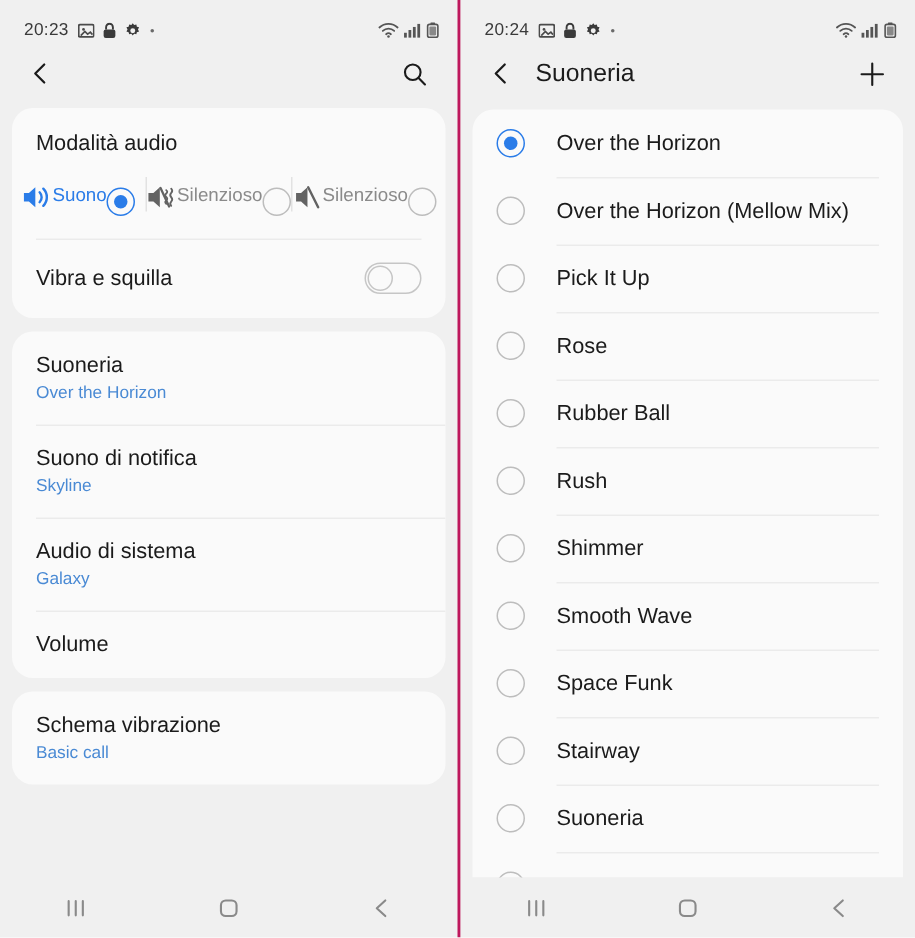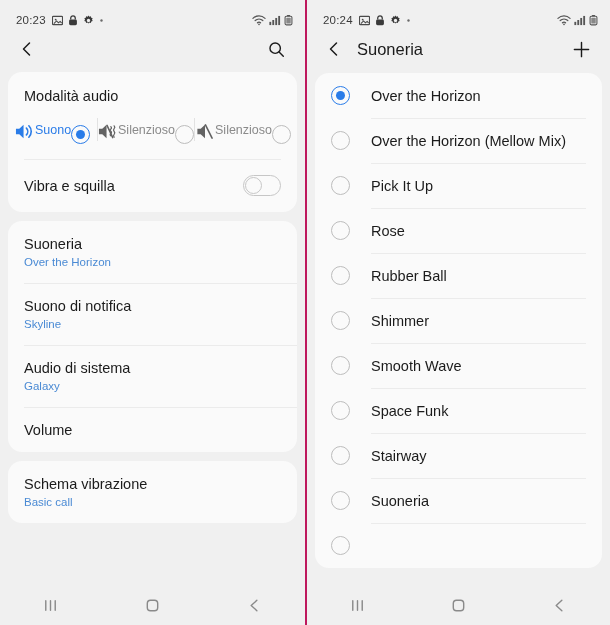--- a/index.html
+++ b/index.html
@@ -529,20 +529,24 @@
         <div class="tone">
             <span class="tone-radio"></span>
             <span class="tone-label">Rose</span>
           </div>
         <div class="tone">
             <span class="tone-radio"></span>
             <span class="tone-label">Rubber Ball</span>
           </div>
         <div class="tone">
             <span class="tone-radio"></span>
+            <span class="tone-label">Rush</span>
+          </div>
+        <div class="tone">
+            <span class="tone-radio"></span>
             <span class="tone-label">Shimmer</span>
           </div>
         <div class="tone">
             <span class="tone-radio"></span>
             <span class="tone-label">Smooth Wave</span>
           </div>
         <div class="tone">
             <span class="tone-radio"></span>
             <span class="tone-label">Space Funk</span>
           </div>

